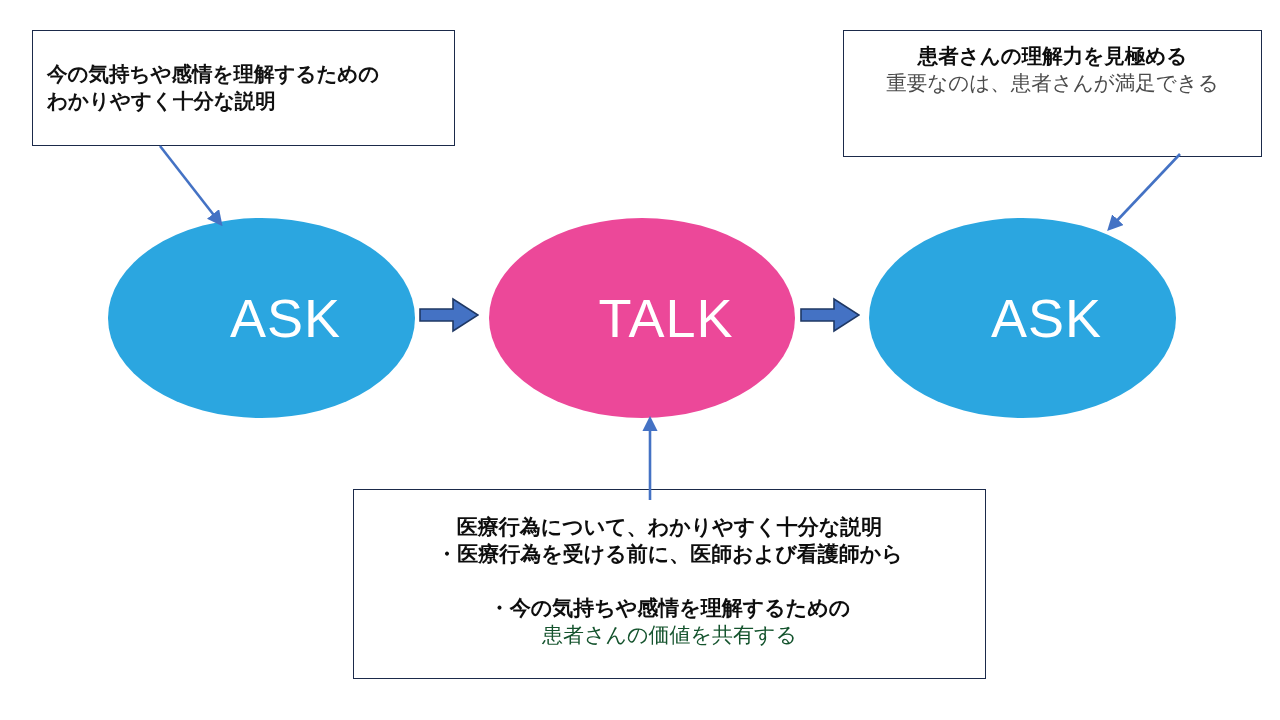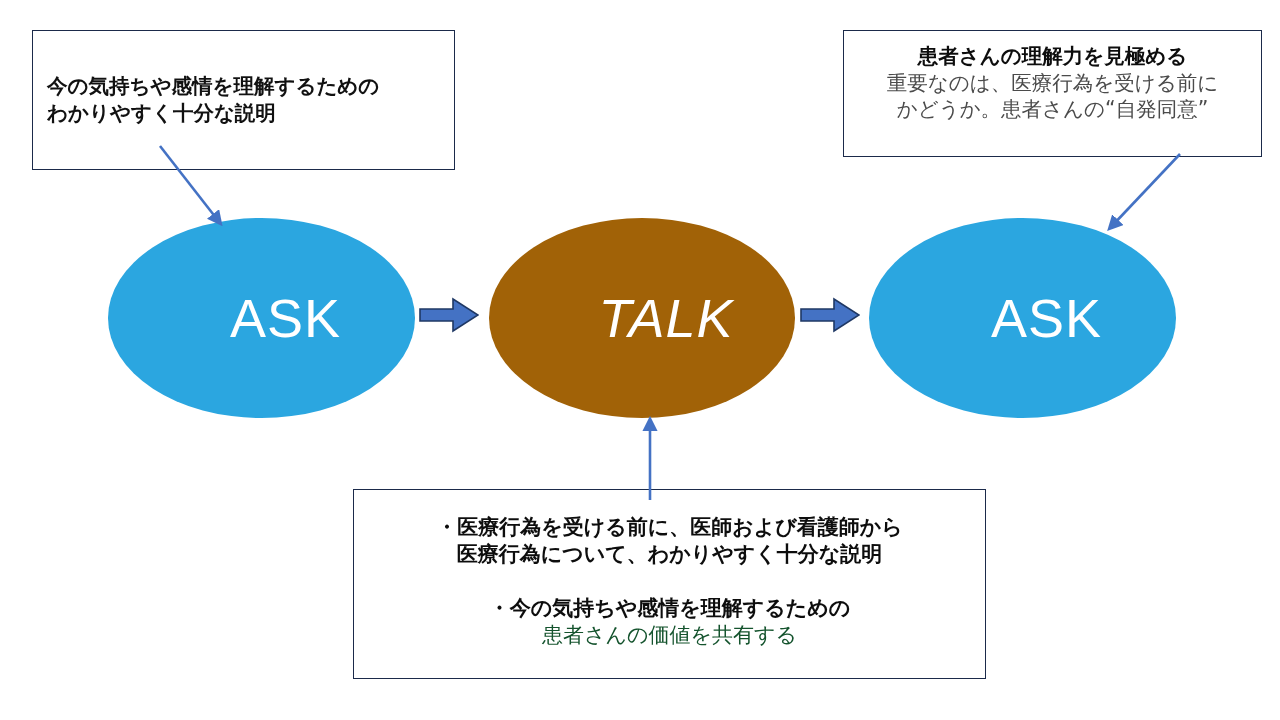--- a/index.html
+++ b/index.html
@@ -33,21 +33,21 @@
     font-family: "DejaVu Sans", "Liberation Sans", sans-serif;
     line-height: 1.30;
     white-space: nowrap;
   }
 
   
   #box-open-question {
     left: 32px;
     top: 30px;
     width: 423px;
-    height: 140px;
+    height: 116px;
     padding: 8px 14px;
   }
   #box-open-question .line {
     font-size: 20.5px;
     color: #111111;
     font-weight: 600;
     text-align: left;
   }
 
   
@@ -150,37 +150,36 @@
 
 <div id="canvas">
 
   <div id="box-open-question" class="callout">
     <div class="line">今の気持ちや感情を理解するための</div>
     <div class="line">わかりやすく十分な説明</div>
   </div>
 
   <div id="box-understanding" class="callout">
     <div class="line bold">患者さんの理解力を見極める</div>
-    <div class="line muted">重要なのは、医療行為を受ける前に</div>
-    <div class="line muted">かどうか。患者さんの“自発同意”</div>
+    <div class="line muted">重要なのは、患者さんが満足できる</div>
   </div>
 
   <div id="box-informed-consent" class="callout">
+    <div class="line bold">医療行為について、わかりやすく十分な説明</div>
     <div class="line bold">・医療行為を受ける前に、医師および看護師から</div>
-    <div class="line bold">医療行為について、わかりやすく十分な説明</div>
     <div class="spacer"></div>
     <div class="line bold">・今の気持ちや感情を理解するための</div>
     <div class="line muted">患者さんの価値を共有する</div>
   </div>
 
   <div id="ellipse-ask-1" class="ellipse" style="background:#2BA6E0;">
     <span class="ellipse-label">ASK</span>
   </div>
 
-  <div id="ellipse-talk" class="ellipse" style="background:#a16207;font-style:italic;">
+  <div id="ellipse-talk" class="ellipse" style="background:#ec4899;">
     <span class="ellipse-label">TALK</span>
   </div>
 
   <div id="ellipse-ask-2" class="ellipse" style="background:#2BA6E0;">
     <span class="ellipse-label">ASK</span>
   </div>
 
   <svg id="block-arrow-1" class="block-arrow" viewBox="0 0 60 36">
     <polygon points="1,12 34,12 34,2 59,18 34,34 34,24 1,24" fill="#4472C4" stroke="#1F3864" stroke-width="1.6"></polygon>
   </svg>

